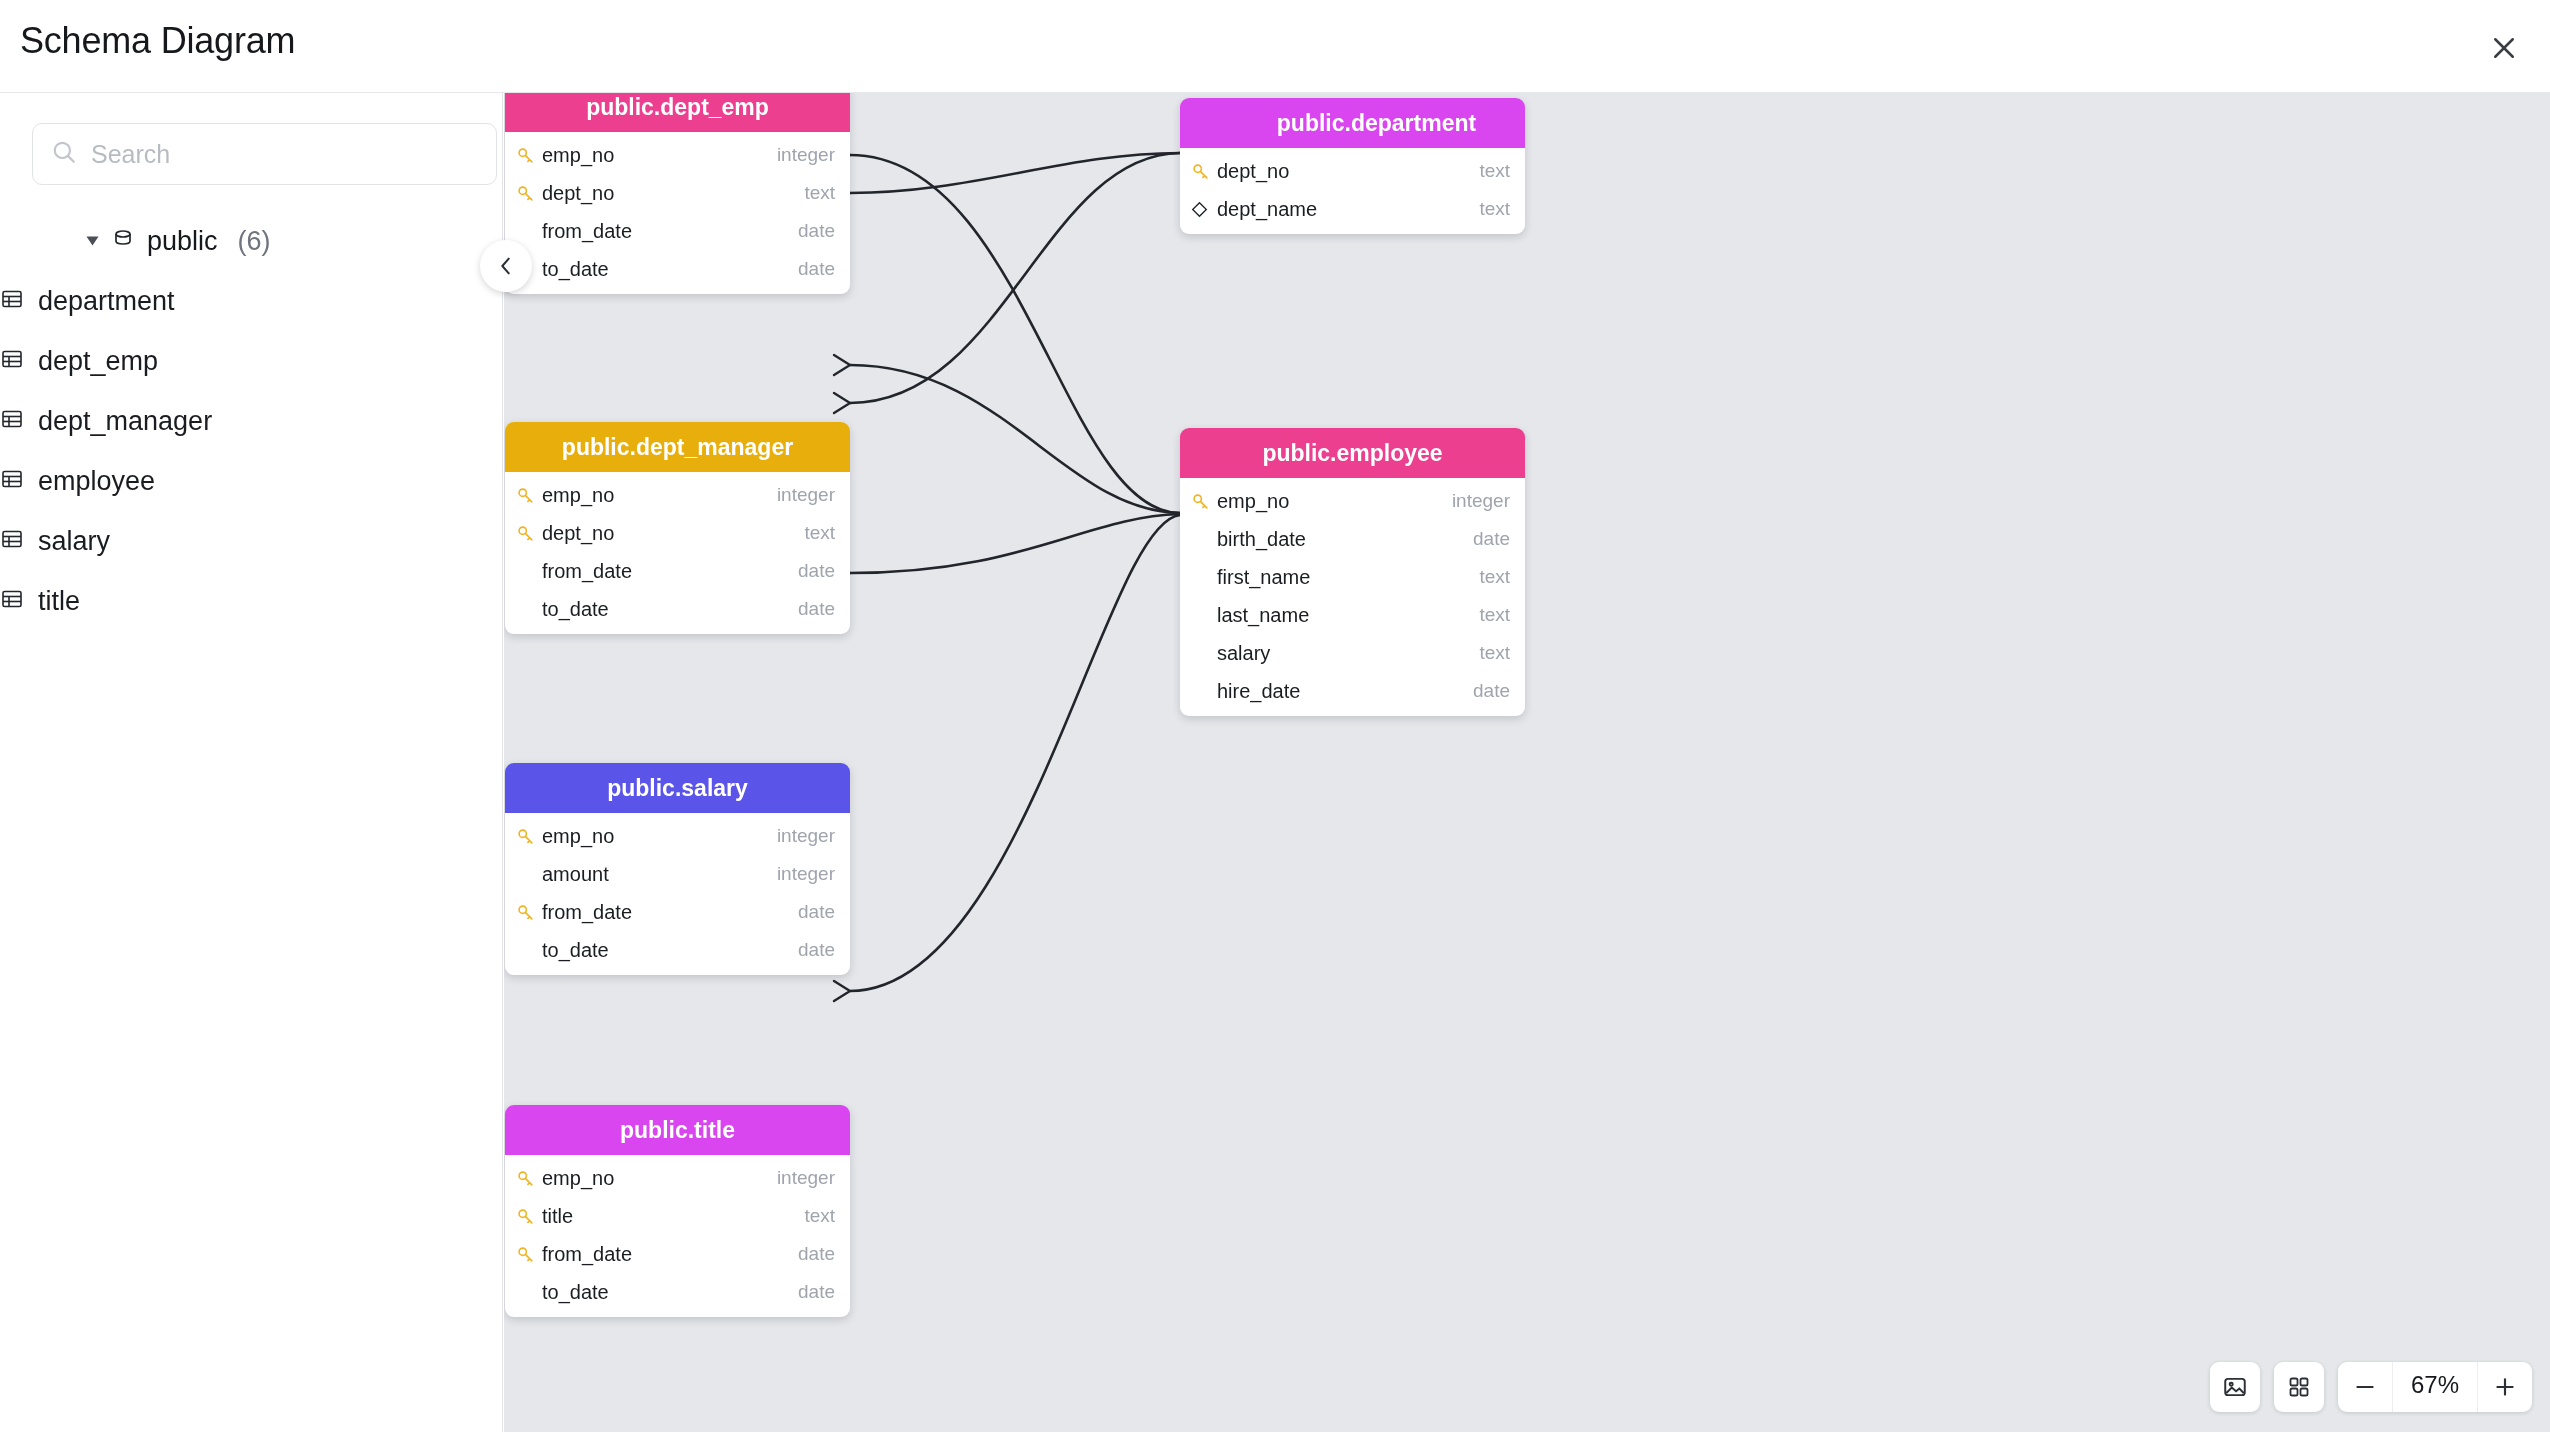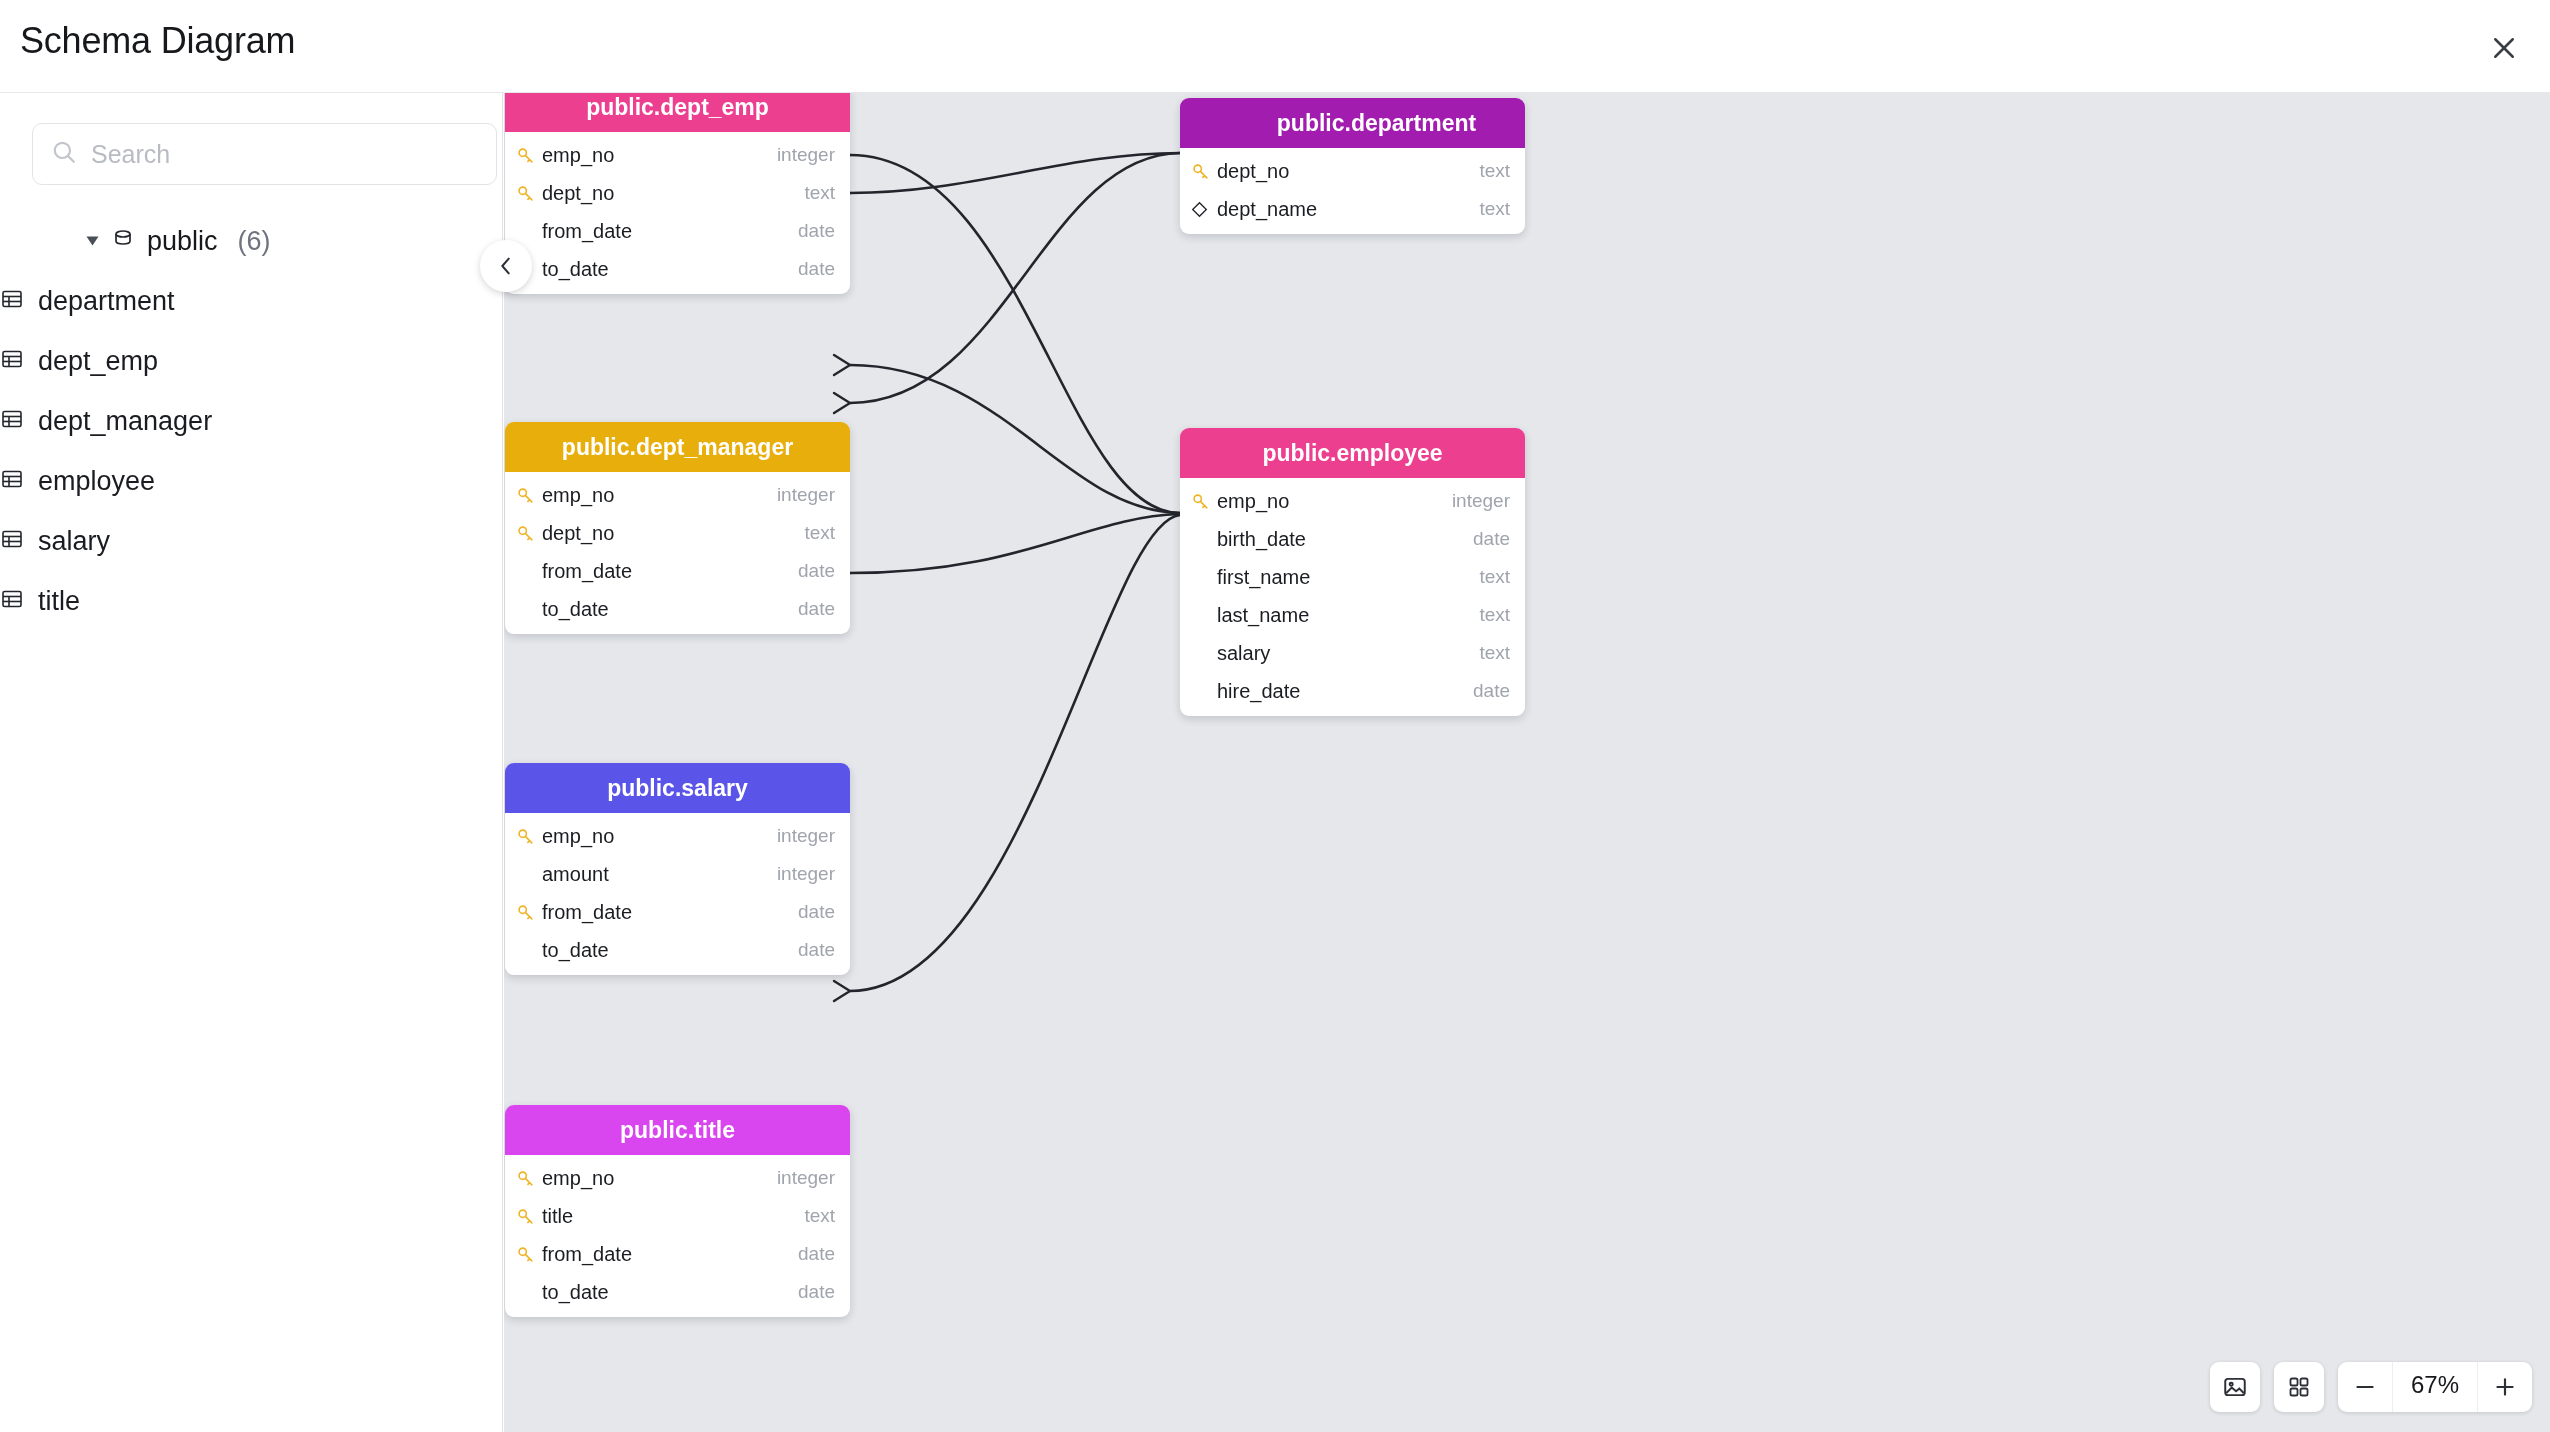--- a/index.html
+++ b/index.html
@@ -308,21 +308,21 @@
               <span class="col-type">date</span>
             </div>
             <div class="col-row">
               <span class="col-icon"></span>
               <span class="col-name">to_date</span>
               <span class="col-type">date</span>
             </div>
           </div>
         </div>
         <div class="node" style="left: 676px; top: 5px;">
-          <div class="node-header" style="background: #a21caf; padding-left: 48px;">public.department</div>
+          <div class="node-header" style="background: #d946ef; padding-left: 48px;">public.department</div>
           <div class="node-body">
             <div class="col-row">
               <span class="col-icon">
                 <svg width="19" height="19" viewBox="0 0 24 24" fill="none" stroke="#f0b323" stroke-width="2" stroke-linecap="round">
                   <circle cx="8.5" cy="8.5" r="4.6"></circle>
                   <path d="M11.8 11.8 L20 20 M17.2 17.2 L15 19.4"></path>
                 </svg>
               </span>
               <span class="col-name">dept_no</span>
               <span class="col-type">text</span>

